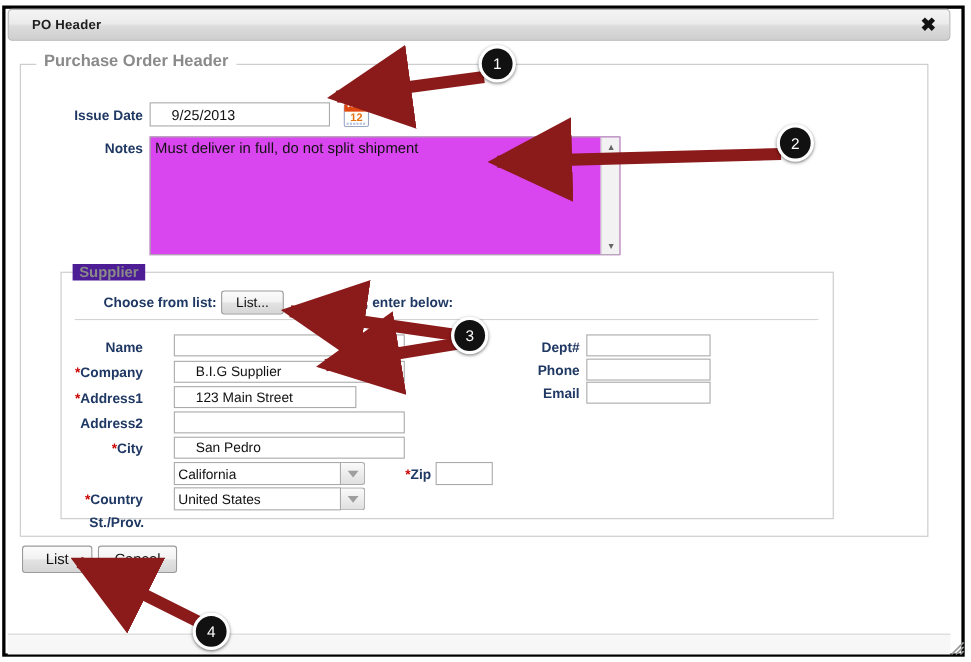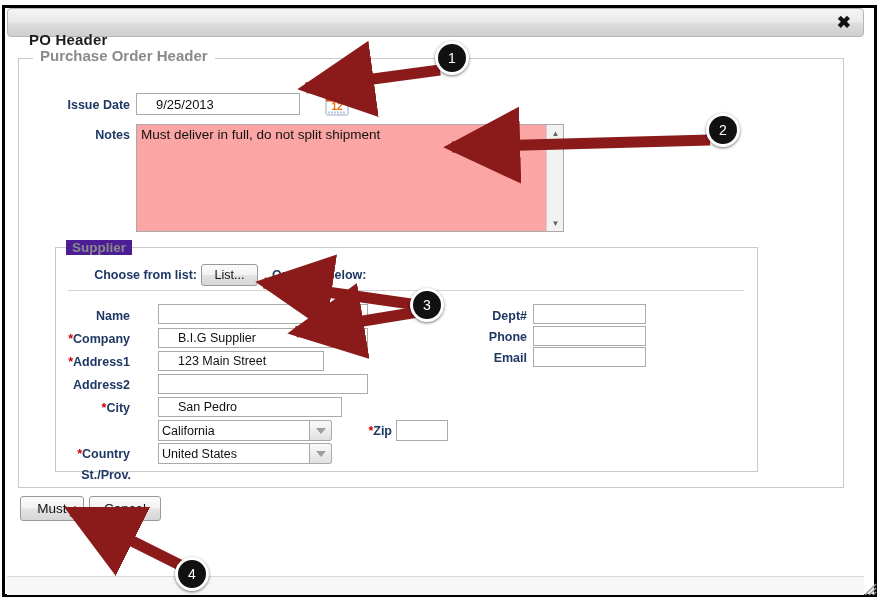--- a/index.html
+++ b/index.html
@@ -22,22 +22,22 @@
 
   
   .titlebar{
     position:absolute;left:7px;top:8px;width:857px;height:29px;
     background:linear-gradient(to bottom,#f4f4f4 0%,#ebebeb 45%,#dcdcdc 55%,#cfcfcf 100%);
     border:1px solid #b5b5b5;
     border-radius:4px;
     box-sizing:border-box;
   }
   .title-text{
-    position:absolute;left:21px;top:22px;
-    font-size:15px;font-weight:bold;color:#1d1d1d;
+    position:absolute;left:21px;top:6px;
+    font-size:12px;font-weight:bold;color:#1d1d1d;
     letter-spacing:.2px;
   }
   .close-x{
     position:absolute;right:12px;top:4px;
     font-size:17px;font-weight:bold;color:#111;
     line-height:20px;cursor:pointer;
   }
 
   
   .po-fieldset{
@@ -67,21 +67,21 @@
     font-family:"Liberation Sans", sans-serif;
     font-size:13px;color:#111;
     padding:1px 19px;
     box-sizing:border-box;
     outline:none;
   }
   .txt.small{font-size:12.5px;}
 
   textarea.notes{
     position:absolute;left:136px;top:124px;width:428px;height:108px;
-    border:1px solid #aaaaaa;background:#fca5a5;
+    border:1px solid #aaaaaa;background:#d946ef;
     font-family:"Liberation Sans", sans-serif;
     font-size:13.5px;color:#111;
     padding:2px 4px;
     resize:none;
     box-sizing:border-box;
     overflow:hidden;
   }
   
   .ta-scroll{
     position:absolute;left:546px;top:125px;width:17px;height:106px;
@@ -91,21 +91,21 @@
   .ta-scroll .arw{
     position:absolute;left:0;width:17px;height:16px;
     display:flex;align-items:center;justify-content:center;
     font-size:8px;color:#666;
   }
   .ta-scroll .arw.up{top:0;}
   .ta-scroll .arw.dn{bottom:0;}
 
   
   .cal-icon{
-    position:absolute;left:324px;top:91px;width:26px;height:26px;
+    position:absolute;left:311px;top:91px;width:26px;height:26px;
     cursor:pointer;
   }
 
   
   .sup-fieldset{
     position:absolute;left:55px;top:247px;width:703px;height:225px;
     border:1px solid #c9c9c9;
     box-sizing:border-box;
   }
   .sup-legend{
@@ -228,21 +228,21 @@
   <div class="ta-scroll">
     <div class="arw up">▲</div>
     <div class="arw dn">▼</div>
   </div>
 
   <div class="sup-fieldset"></div>
   <div class="sup-legend">Supplier</div>
 
   <div class="lbl" style="left:71px;top:268px;width:126px;text-align:right;">Choose from list:</div>
   <button class="btn" id="list-btn">List...</button>
-  <div class="lbl" style="left:272px;top:268px;width:140px;text-align:left;">Or, enter below:</div>
+  <div class="lbl" style="left:272px;top:268px;width:140px;text-align:right;">Or, enter below:</div>
   <div class="sup-divider"></div>
 
   <div class="lbl" style="left:50px;top:309px;width:80px;">
     <span>Name</span>
   </div>
   <input class="txt small" style="left: 158px; top: 304px; width: 210px; height: 20px;" value="">
 
   <div class="lbl" style="left:50px;top:332px;width:80px;">
     <span class="req">*</span><span>Company</span>
   </div>
@@ -254,21 +254,21 @@
   <input class="txt small" style="left: 158px; top: 351px; width: 166px; height: 20px;" value="123 Main Street">
 
   <div class="lbl" style="left:44px;top:378px;width:86px;">
     <span>Address2</span>
   </div>
   <input class="txt small" style="left: 158px; top: 374px; width: 210px; height: 20px;" value="">
 
   <div class="lbl" style="left:60px;top:401px;width:70px;">
     <span class="req">*</span><span>City</span>
   </div>
-  <input class="txt small" style="left: 158px; top: 397px; width: 184px; height: 20px;" value="San Pedro">
+  <input class="txt small" style="left: 158px; top: 397px; width: 210px; height: 20px;" value="San Pedro">
 
   <div class="lbl" style="left:51px;top:424px;width:80px;margin-top:44px;">
     <span>St./Prov.</span>
   </div>
   <div class="sel-wrap" style="left:158px;top:420px;width:174px;height:21px;">
     <div class="sel-txt" style="width:152px;height:21px;line-height:18px;">California</div>
     <div class="sel-btn" style="left:152px;width:22px;height:21px;">
         <i class="tri"></i>
       </div>
   </div>
@@ -296,21 +296,21 @@
   <div class="lbl" style="left:455px;top:351px;width:72px;">
     <span>Email</span>
   </div>
   <input class="txt small" style="left: 533px; top: 347px; width: 113px; height: 20px;" value="">
 
   <div class="lbl" style="left:348px;top:424px;width:44px;">
     <span class="req">*</span><span>Zip</span>
   </div>
   <input class="txt small" style="left: 396px; top: 420px; width: 52px; height: 21px;" value="">
 
-  <button class="btn" id="save-btn">Must</button>
+  <button class="btn" id="save-btn">List</button>
   <button class="btn" id="cancel-btn">Cancel</button>
 
   <div class="bottom-strip"></div>
   <svg class="grip" viewBox="0 0 16 16">
     <g stroke="#9a9a9a" stroke-width="1.6">
       <line x1="15" y1="4" x2="4" y2="15"></line>
       <line x1="15" y1="8" x2="8" y2="15"></line>
       <line x1="15" y1="12" x2="12" y2="15"></line>
     </g>
   </svg>

